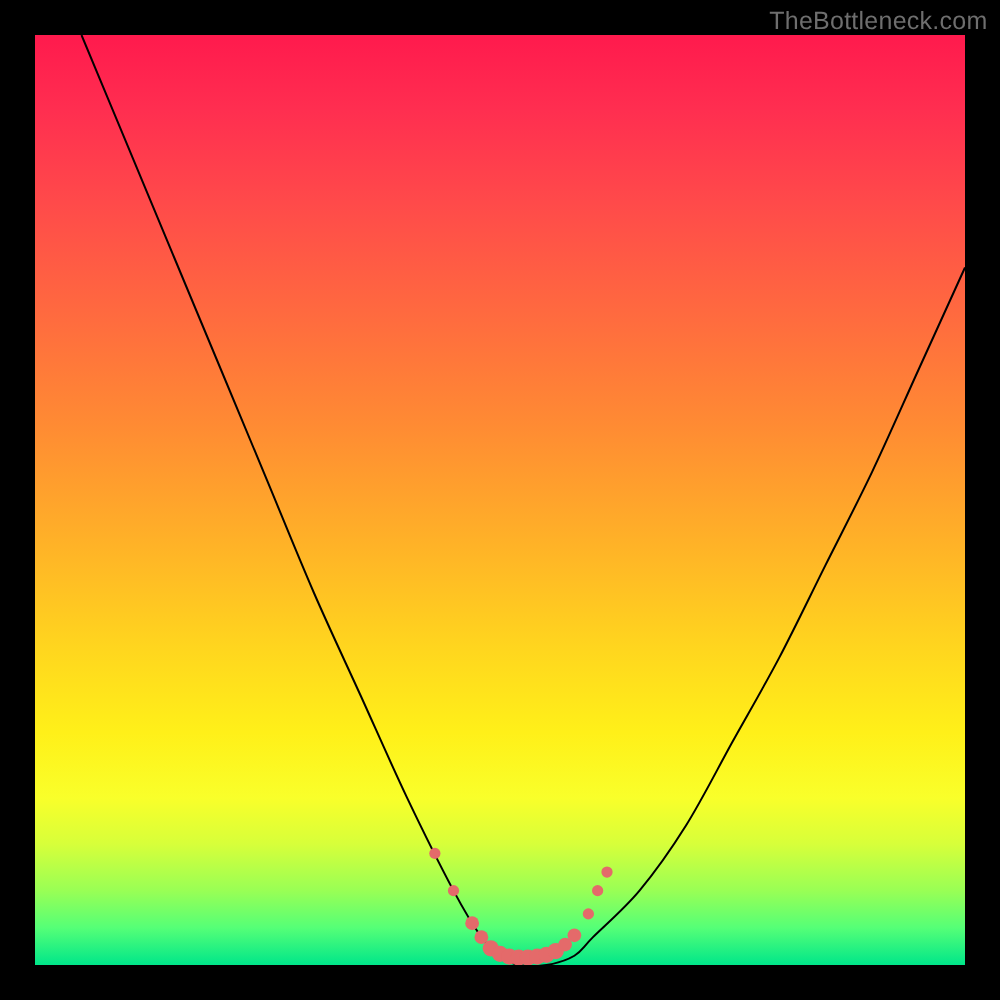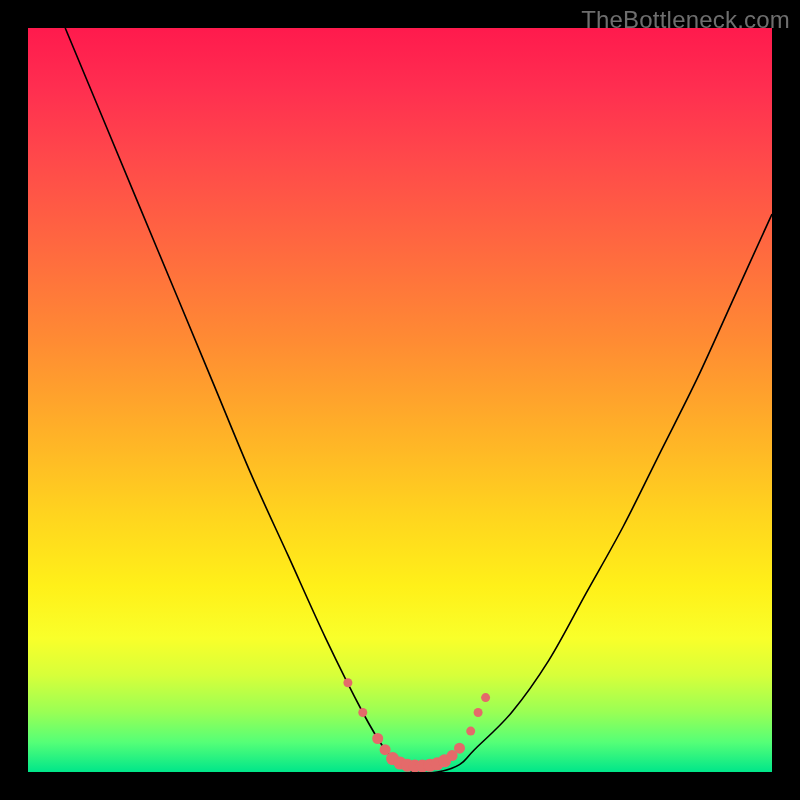--- a/index.html
+++ b/index.html
@@ -39,21 +39,21 @@
       #99ff55 92%,
       #55ff77 96%,
       #00e68a 100%
     );
   }
   .watermark {
     position: absolute;
     top: 6px;
     right: 10px;
     color: #6e6e6e;
-    font-size: 24px;
+    font-size: 20px;
     font-weight: 500;
     letter-spacing: 0.2px;
     user-select: none;
     text-align: right;
   }
   svg.curve {
     position: absolute;
     inset: 0;
     width: 100%;
     height: 100%;

